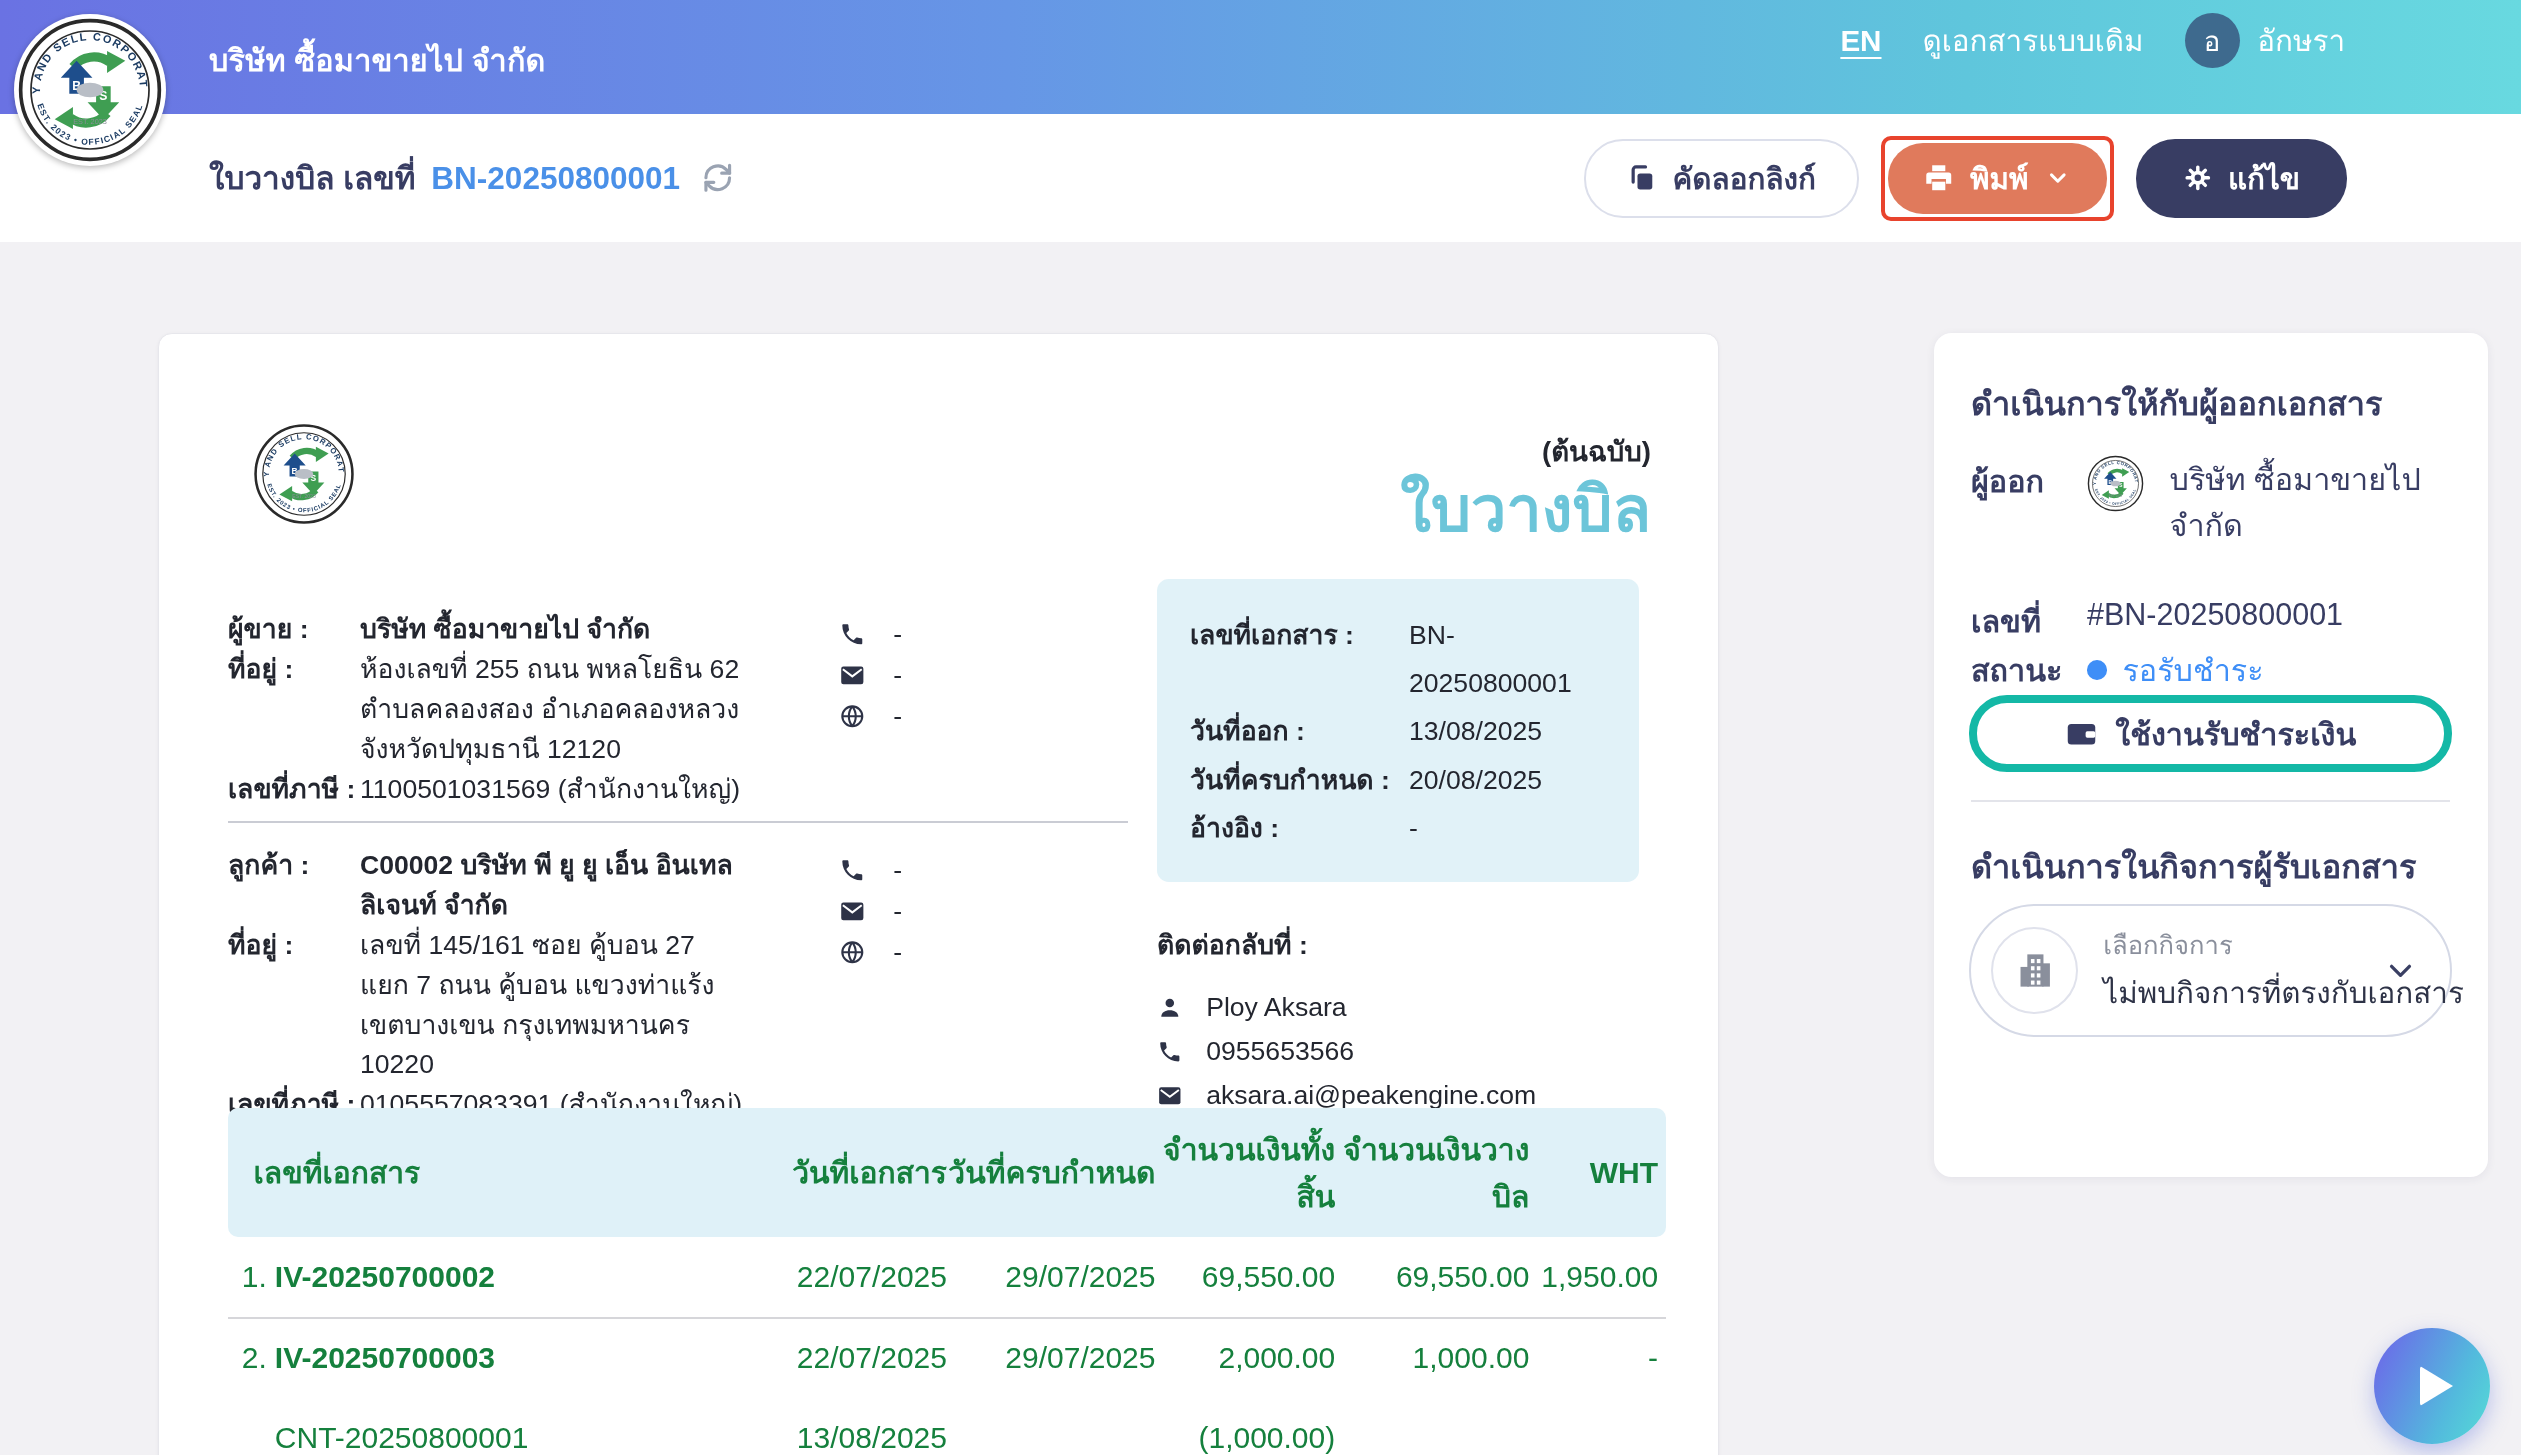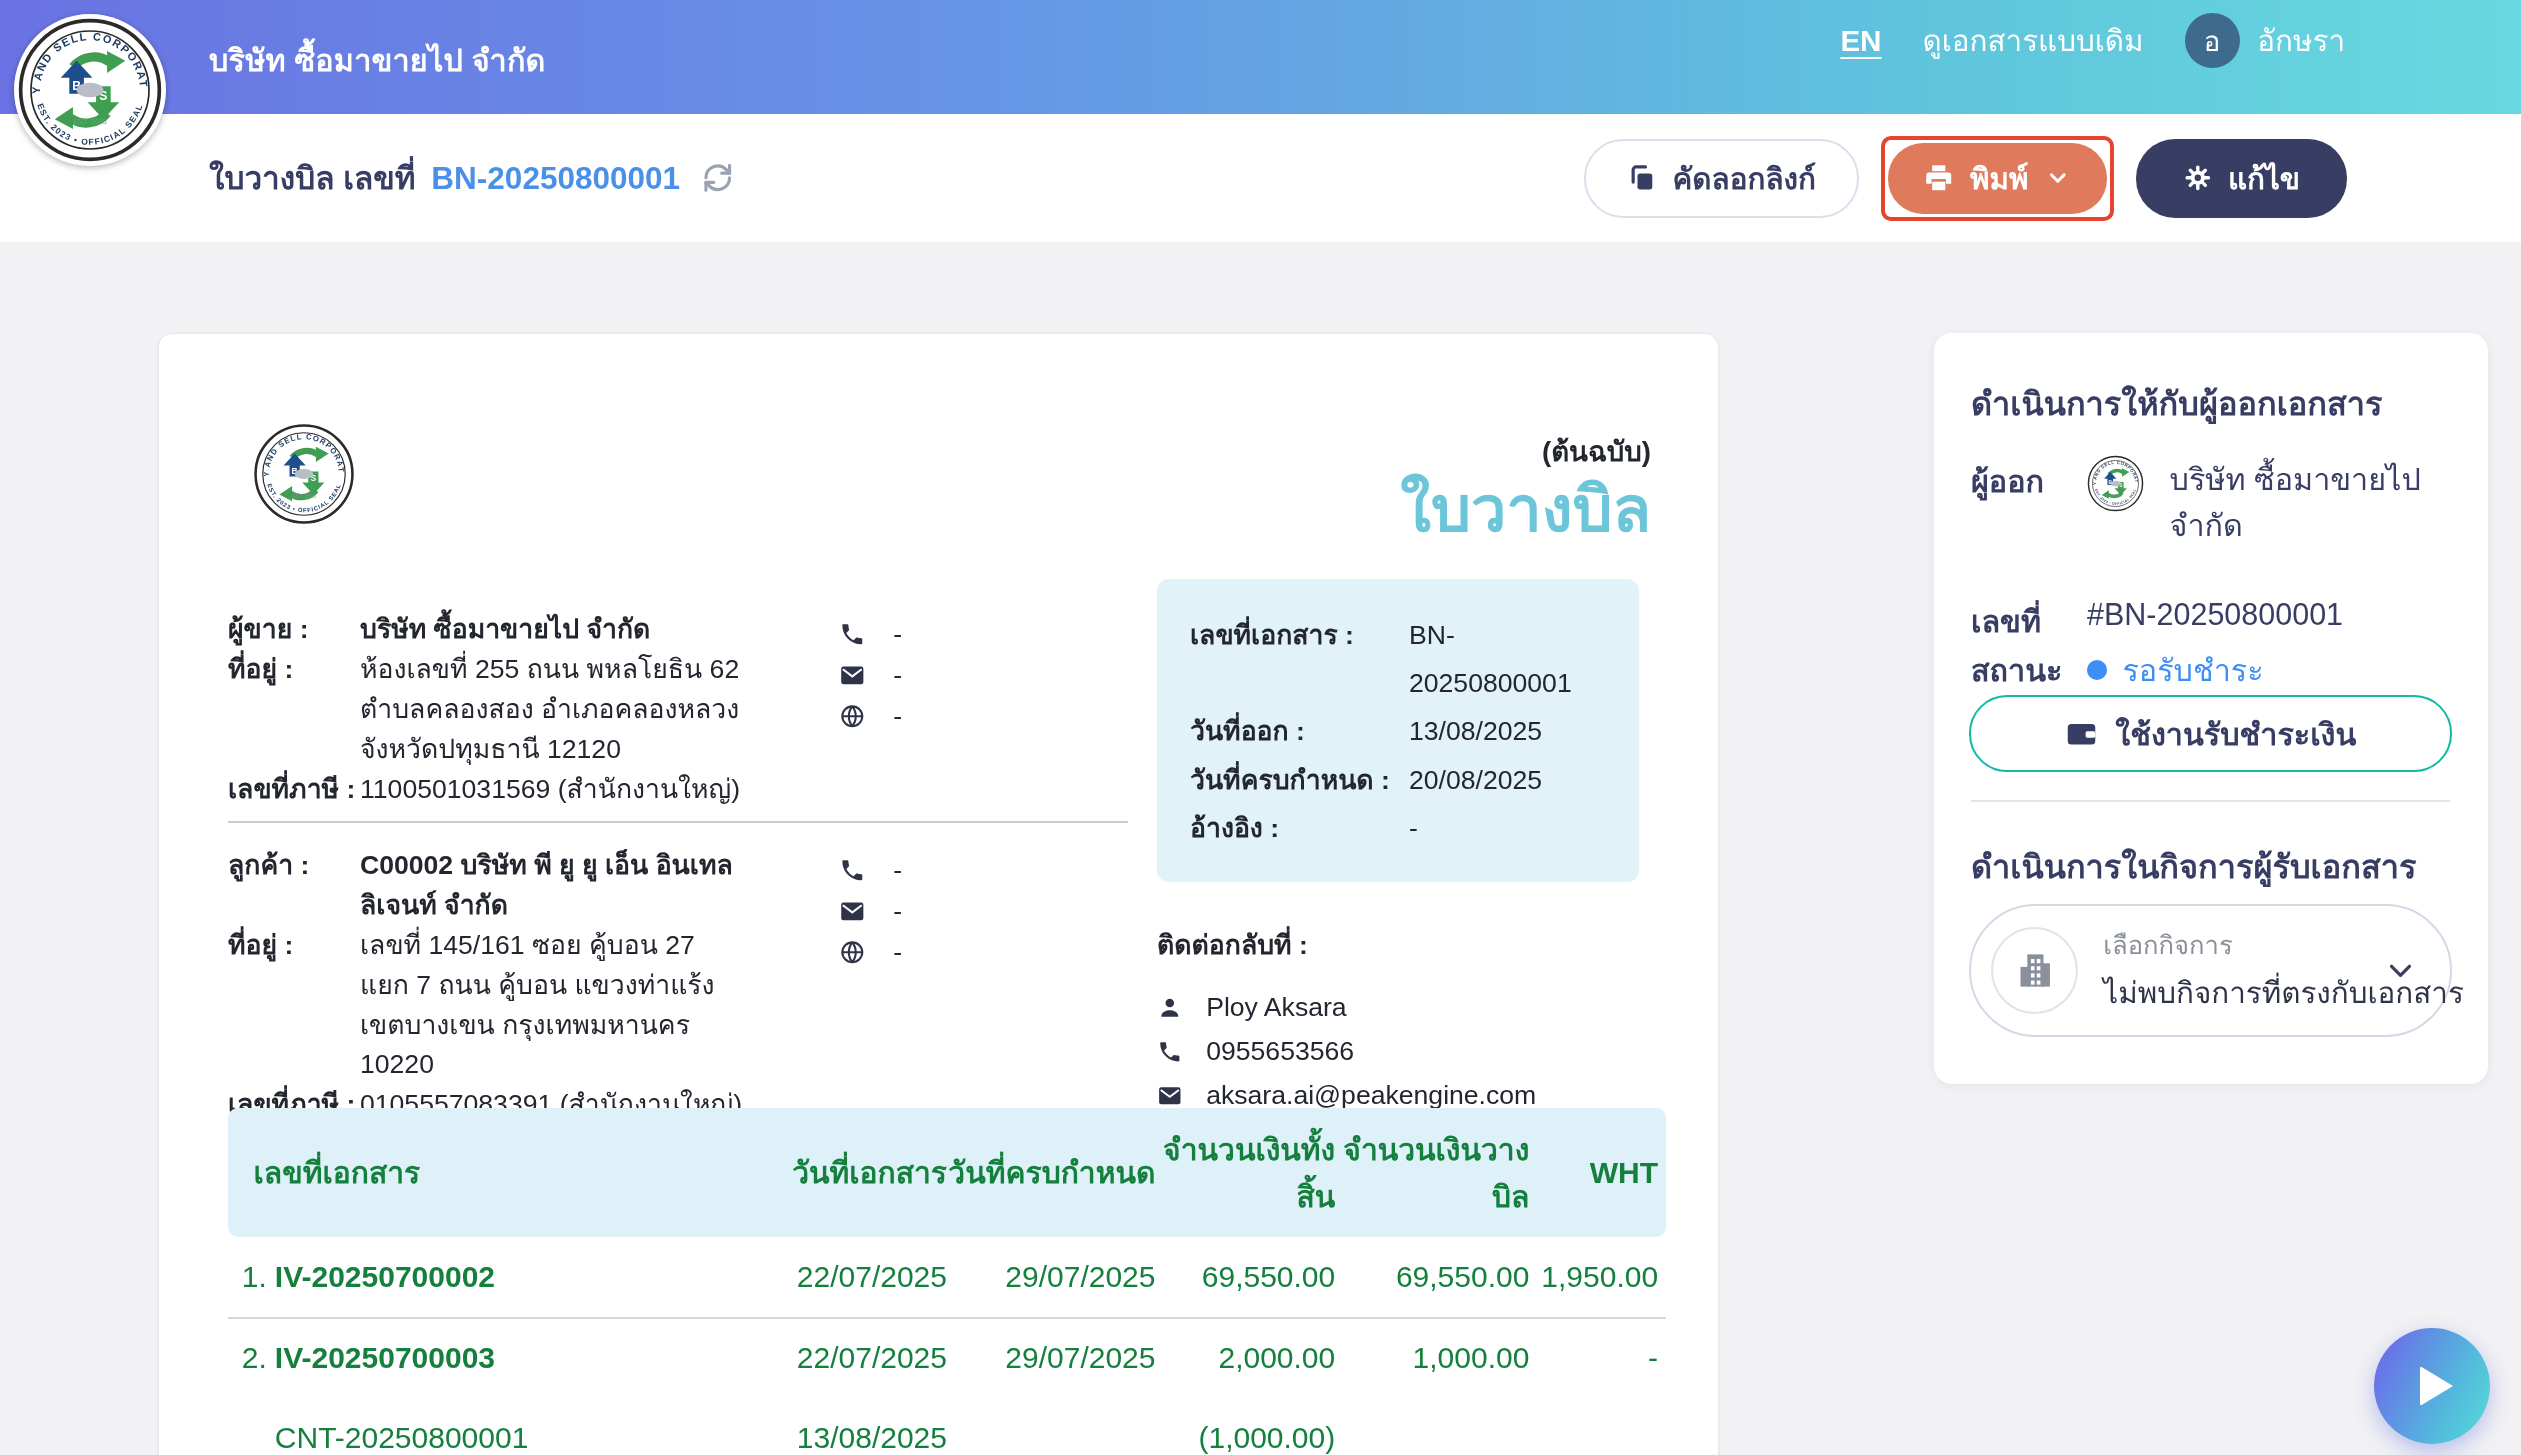--- a/index.html
+++ b/index.html
@@ -83,38 +83,38 @@
   .doc-table th:last-child { padding-right:7.9px; border-radius:0 9.9px 9.9px 0; }
   .doc-table td { padding:22.7px 0; text-align:right; }
   .doc-table td:first-child { text-align:left; }
   .doc-table td:last-child { padding-right:7.9px; }
   .doc-table tr.sep td { border-bottom:2px solid #d6d6da; }
   .rno { display:inline-block; width:33px; margin-left:13.8px; }
   .rdoc { font-weight:700; }
   .rdoc.plain { font-weight:400; }
 
   
-  .side-card { position:absolute; left:1934px; top:91px; width:554px; height:751px; background:#fff;
+  .side-card { position:absolute; left:1934px; top:91px; width:554px; height:844px; background:#fff;
     border-radius:17.7px; box-shadow:0 2px 9.9px rgba(40,40,80,.07); color:#383d63; }
   .s-title { position:absolute; left:37px; font-size:32.5px; font-weight:700; width:483px; }
   .t1 { top:45px; }
   .t2 { top:508px; }
   .s-row { position:absolute; left:37px; display:flex; align-items:flex-start; }
   .s-label { width:116px; flex:none; font-size:30.5px; font-weight:700; }
   .issuer-row { top:124px; }
   .s-logo { width:57px; height:57px; flex:none; margin-right:25.6px; margin-top:-2px; }
   .s-logo svg { width:57px; height:57px; }
   .issuer-name { font-size:30.5px; width:256px; line-height:1.5; }
   .number-row { top:264px; }
   .s-value { font-size:30.5px; }
   .status-row { top:313px; align-items:center; }
   .status-dot { width:19.7px; height:19.7px; border-radius:50%; background:#3e8ef7; margin-right:15.8px; }
   .status-text { font-size:30.5px; color:#3e8ef7; }
   .pay-btn { position:absolute; left:35px; top:362px; width:483px; height:77px; border-radius:38px;
-    background:#fff; border:2px solid #14b8a6; display:flex; align-items:center; justify-content:center;
+    background:#fff; border:8px solid #14b8a6; display:flex; align-items:center; justify-content:center;
     gap:17.7px; font-size:30.5px; font-weight:600; color:#383d63; cursor:pointer; font-family:inherit; }
   .s-divider { position:absolute; left:37px; top:467px; width:479px; border-top:2px solid #e3e4ea; }
   .biz-select { position:absolute; left:35px; top:571px; width:483px; height:133px; border-radius:67px;
     border:2px solid #d5d9e6; display:flex; align-items:center; padding:0 33px 0 19.7px; cursor:pointer; background:#fff; }
   .biz-circle { width:87px; height:87px; border-radius:50%; border:2px solid #e0e2ec; flex:none;
     display:flex; align-items:center; justify-content:center; margin-right:25.6px; }
   .biz-circle svg { width:43px; height:43px; }
   .biz-texts { flex:1; min-width:0; }
   .biz-label { font-size:25.6px; color:#8a8f9c; }
   .biz-value { font-size:29.6px; color:#2e3347; margin-top:3.9px; white-space:nowrap; }

